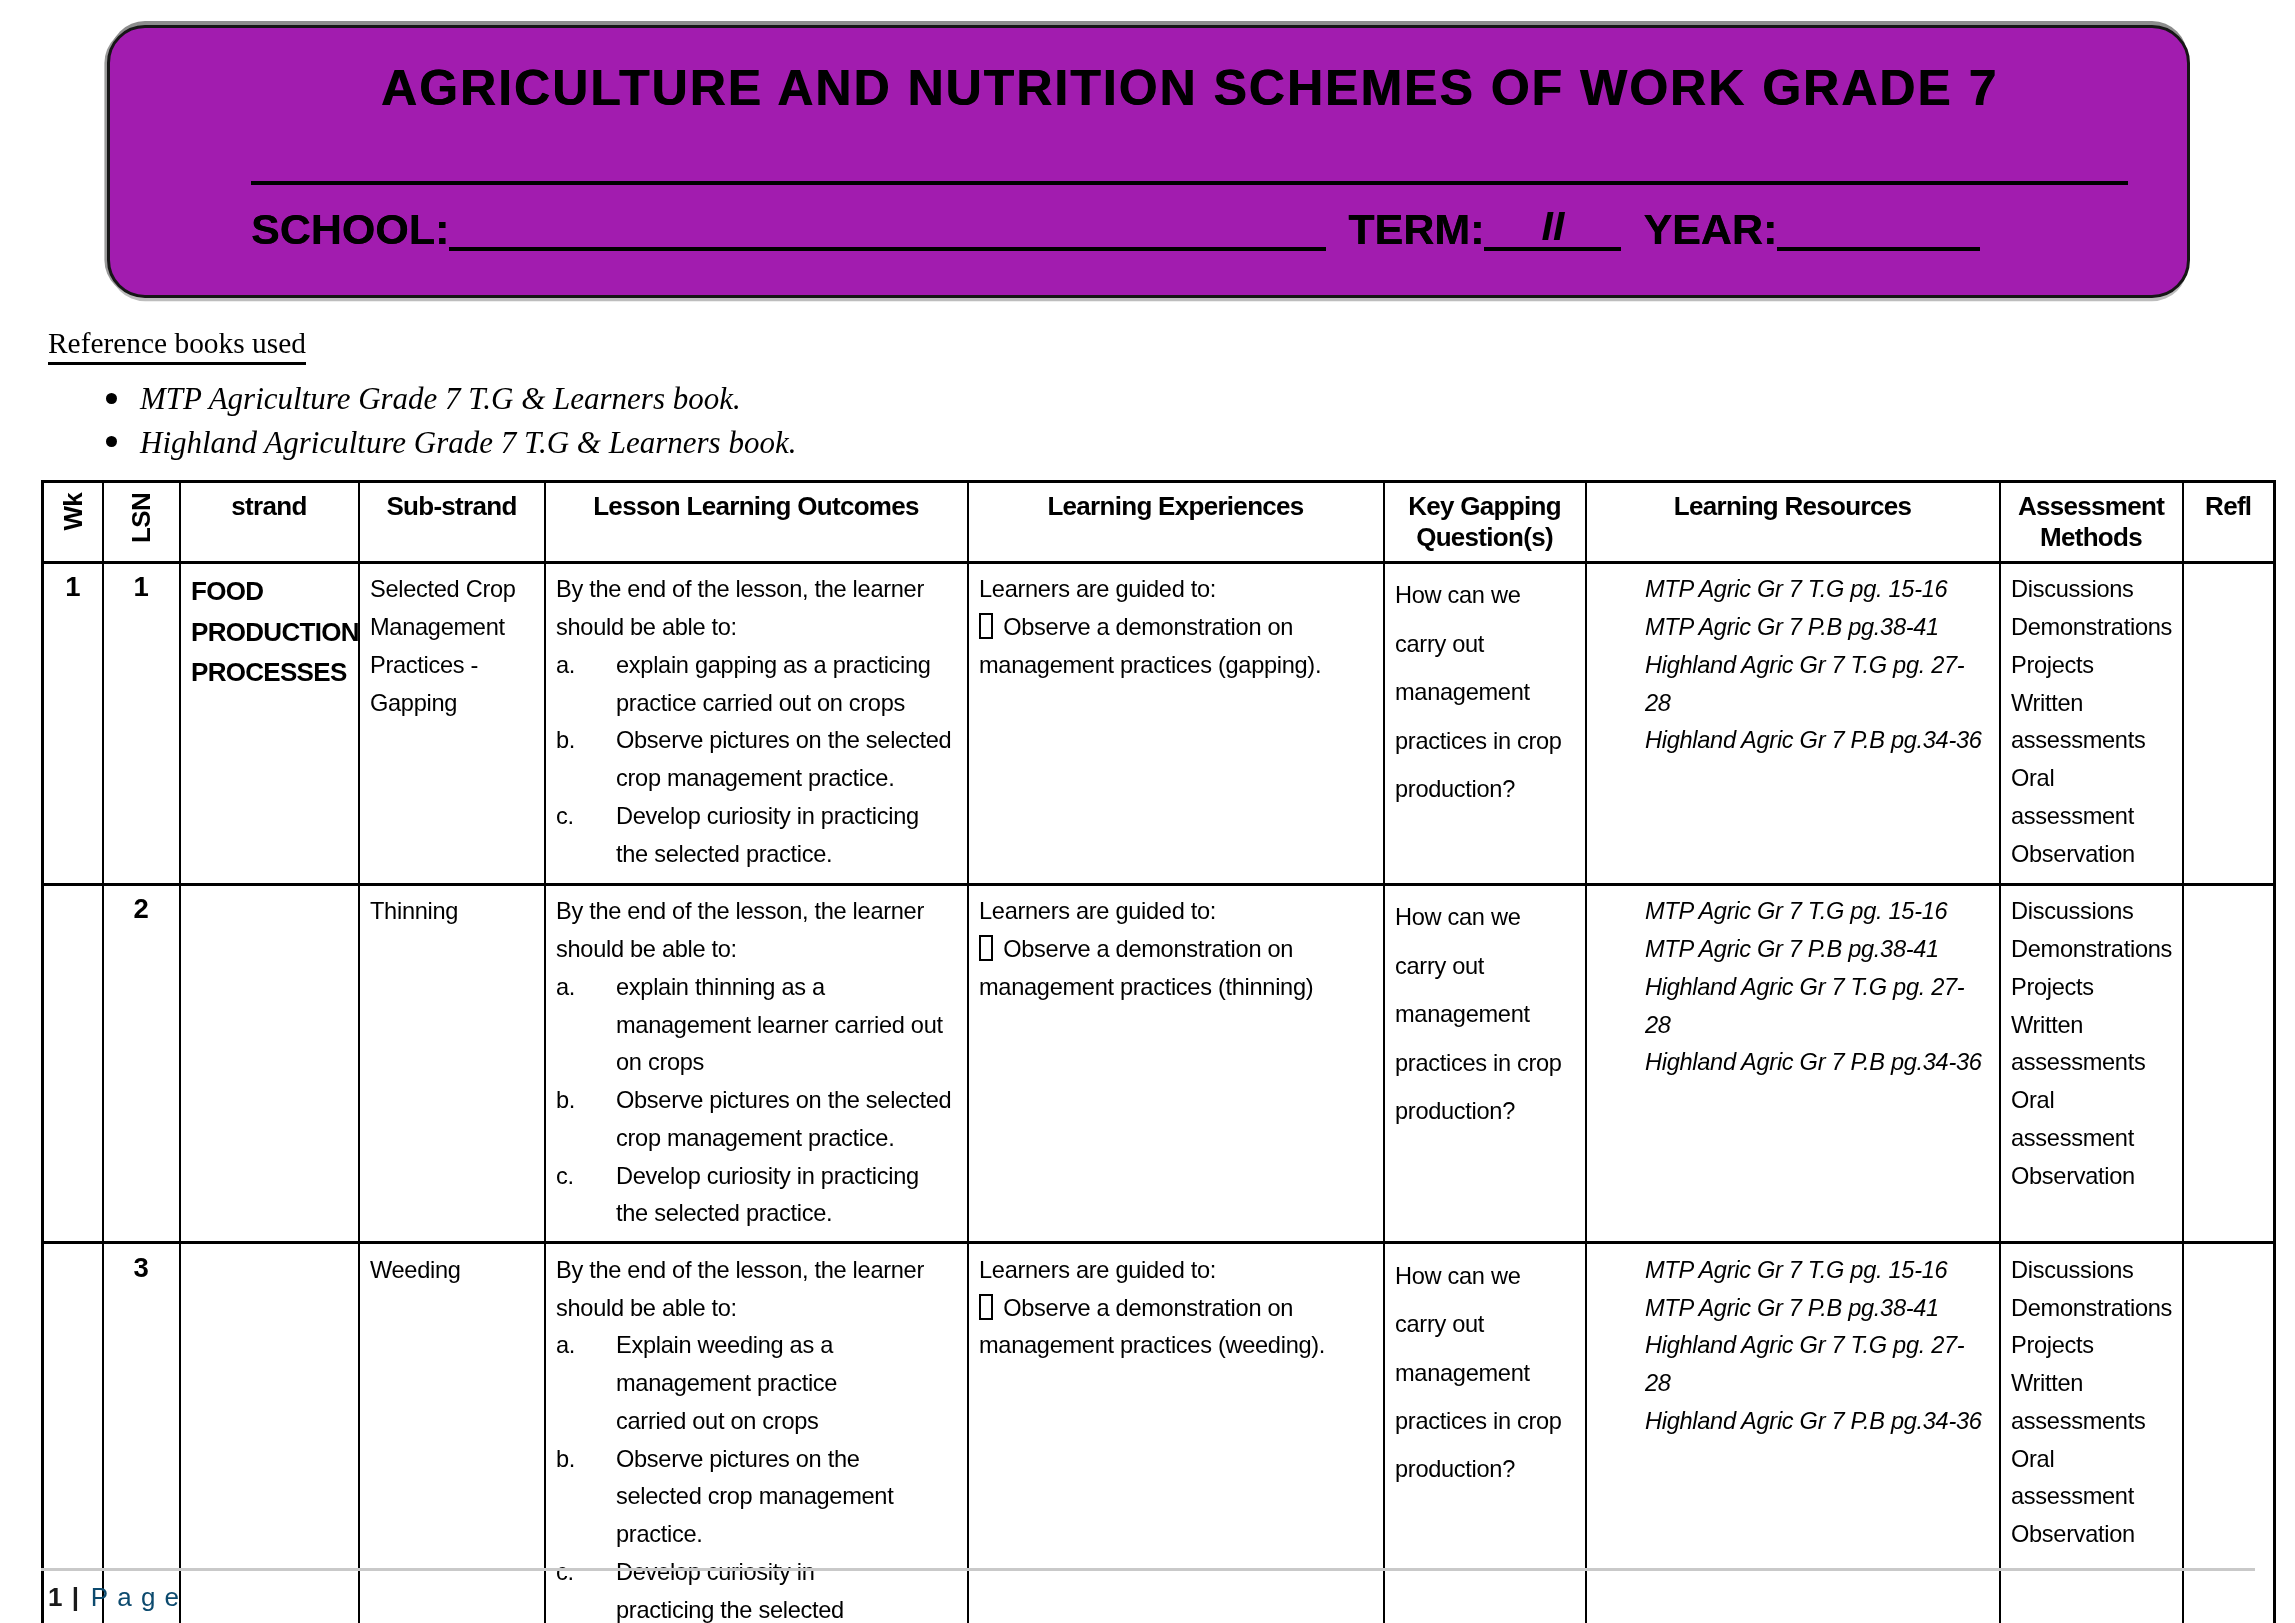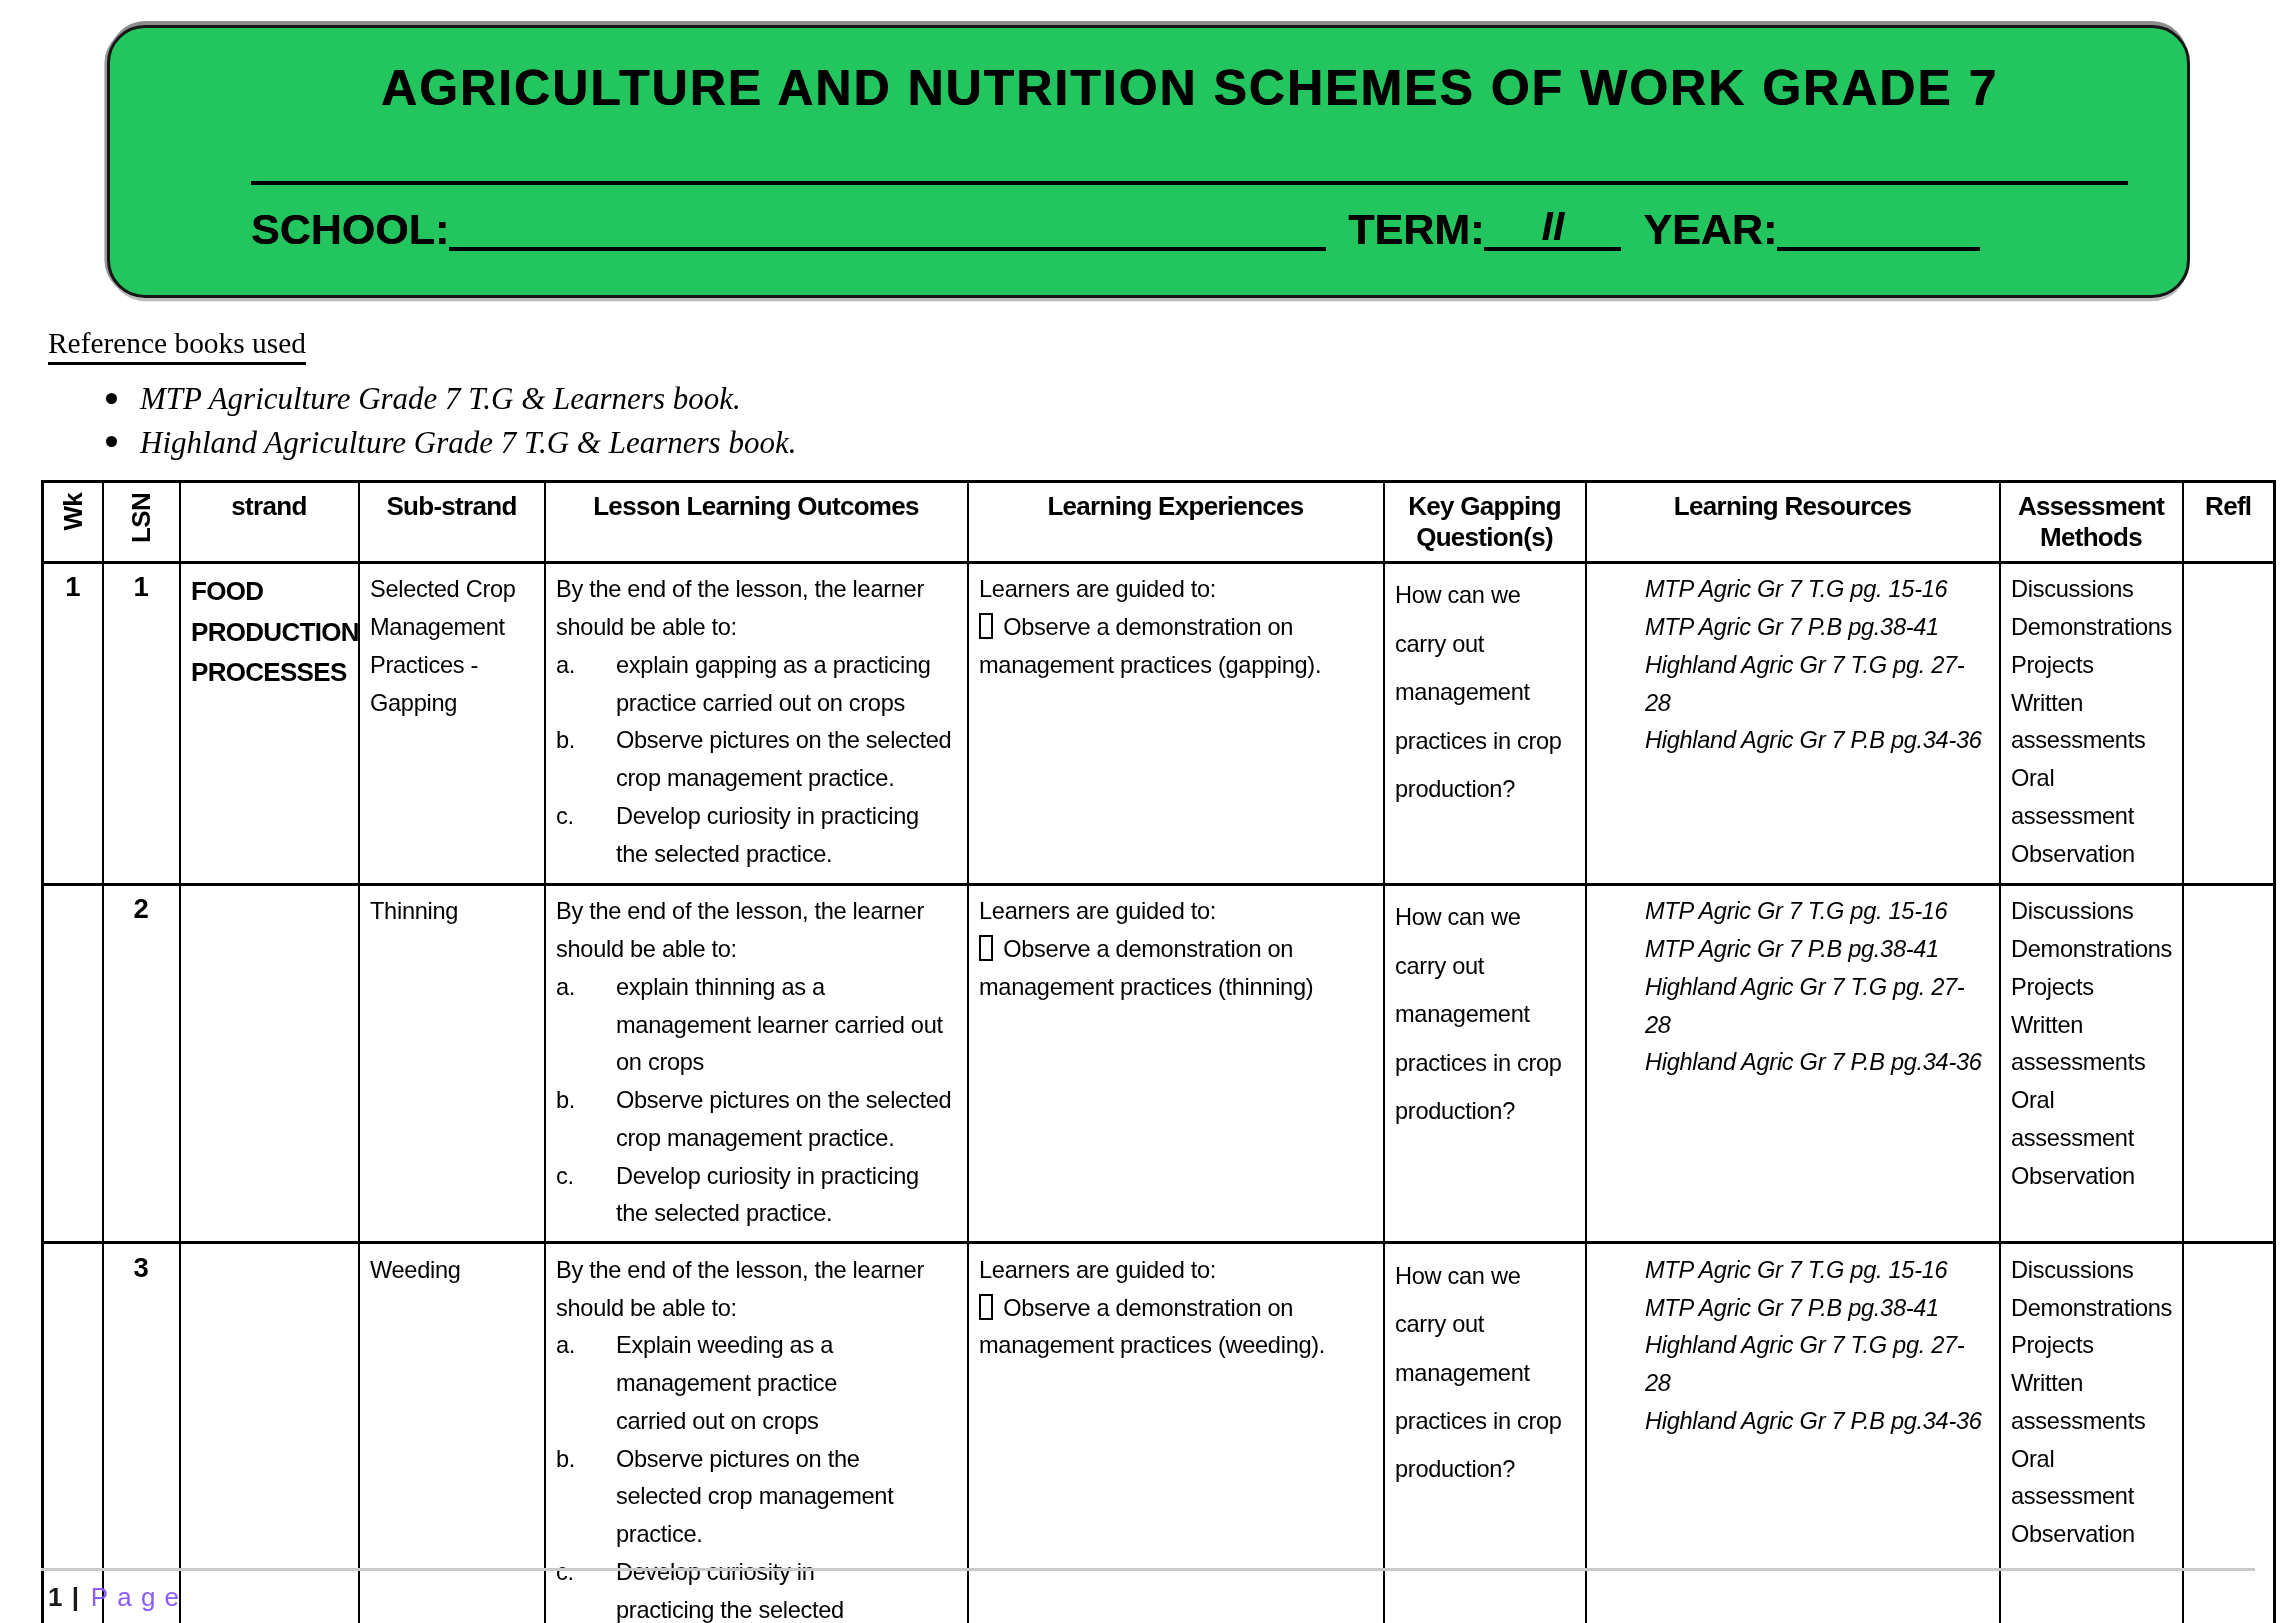--- a/index.html
+++ b/index.html
@@ -10,21 +10,21 @@
     font-family:"Liberation Sans", sans-serif;
   }
 
   
   .header-box {
     margin:25px 105px 0 107px;
     border:3.3px solid #161616;
     border-radius:38px;
     box-shadow: 0 -6.5px 0 -2.6px #8d8d8d, -5.2px 0 0 -2.6px #9a9a9a, 0 5.9px 0 -2.6px #bdbdbd;
     padding:31px 59px 41px 141px;
-    background:#22c55e;
+    background:#a21caf;
   }
   .doc-title {
     text-align:center;
     font-size:50px; font-weight:bold; letter-spacing:2px;
     text-shadow:0.7px 0 0 #000;
     margin-bottom:22px; white-space:nowrap;
   }
   .fill-row { display:flex; align-items:flex-end; margin-top:17px; }
   .big-label {
     font-size:43px; font-weight:bold; letter-spacing:0px;
@@ -100,21 +100,21 @@
   .footer-sep {
     position:absolute; left:41px; top:1568px; width:2214px; height:2.6px;
     background:#c9c9c9;
   }
   .footer-text {
     position:absolute; left:48px; top:1582px; font-size:26px;
     display:flex; align-items:baseline;
   }
   .pg-num { font-weight:bold; color:#1a1a1a; }
   .pg-sep { margin:0 11.8px 0 9.2px; color:#1a1a1a; font-weight:bold; }
-  .pg-word { color:#8b5cf6; letter-spacing:9.2px; }
+  .pg-word { color:#0c4a6e; letter-spacing:9.2px; }
 </style>
 </head>
 <body>
 
 <div class="page">
 
   <div class="header-box">
     <div class="doc-title">AGRICULTURE AND NUTRITION SCHEMES OF WORK GRADE 7</div>
     <div class="fill-row">
       <span class="fline grow"></span>

